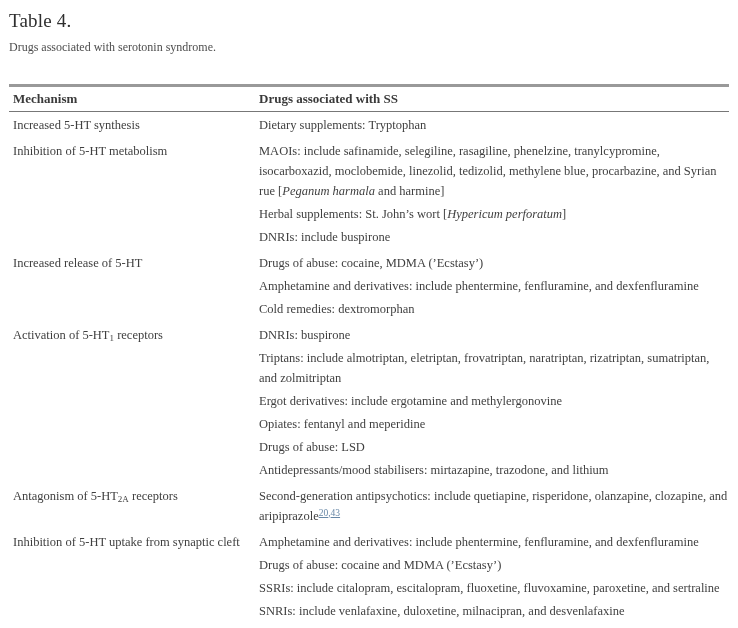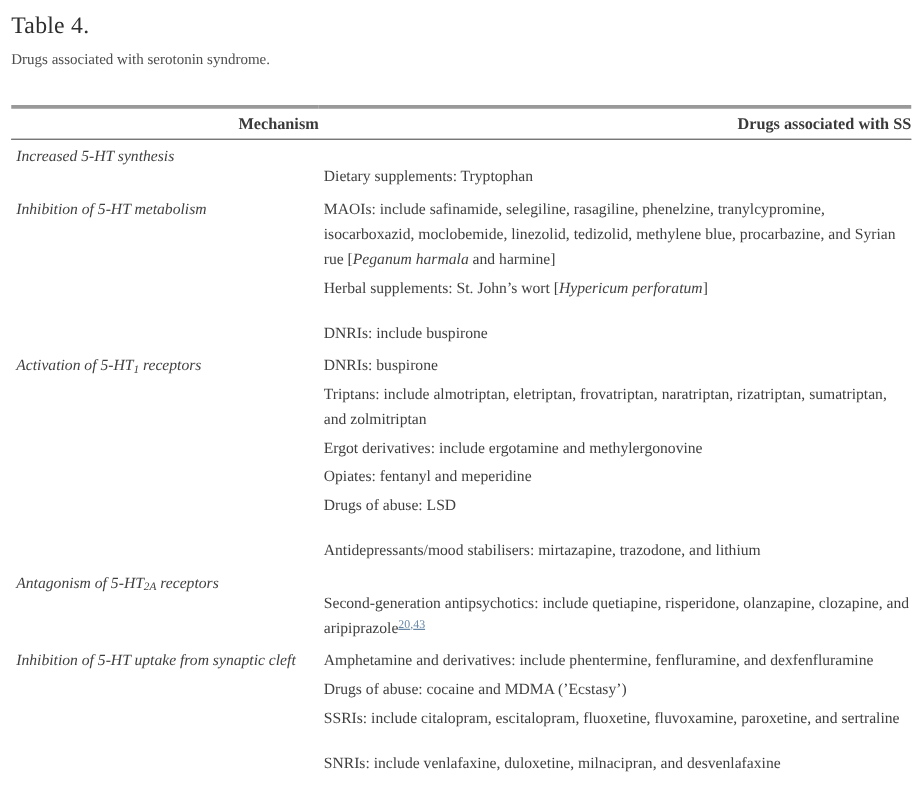--- a/index.html
+++ b/index.html
@@ -19,31 +19,31 @@
     letter-spacing:.2px;
   }
   .tbl-caption{
     margin-top:8px; font-size:12px; color:var(--caption);
   }
   table{
     width:100%; border-collapse:collapse; margin-top:29px;
     border-top:3px solid var(--border-top);
   }
   thead th{
-    text-align:right; font-size:13px; font-weight:700; color:#3a3a3a;
+    text-align:left; font-size:13px; font-weight:700; color:#3a3a3a;
     padding:4px 0 4px 4px; border-bottom:1px solid var(--border-header);
   }
   th.col-mech{width:246px;}
   tbody td{
     vertical-align:top; font-size:12.5px; line-height:20px;
     padding:3px 0 1px 4px;
   }
-  td.mech{white-space:nowrap; overflow:hidden; padding-right:6px;font-style:italic;}
+  td.mech{white-space:nowrap; overflow:hidden; padding-right:6px;}
   td.drugs p{margin:0 0 3px 0;}
-  td.drugs p:last-child{margin-bottom:2px;margin-top:16px;}
+  td.drugs p:last-child{margin-bottom:2px;}
   em{font-style:italic;}
   sub{font-size:9px; line-height:0; vertical-align:-2px;}
   sup.cites{font-size:9.5px; line-height:0; color:var(--link); vertical-align:4px;text-align:center;}
   sup.cites a{color:var(--link); text-decoration:underline;}
 </style>
 </head>
 <body>
 
 <div class="page">
   <h2 class="tbl-title">Table 4.</h2>
@@ -65,20 +65,28 @@
         </tr>
         <tr>
           <td class="mech">Inhibition of 5-HT metabolism</td>
           <td class="drugs">
             <p>MAOIs: include safinamide, selegiline, rasagiline, phenelzine, tranylcypromine, isocarboxazid, moclobemide, linezolid, tedizolid, methylene blue, procarbazine, and Syrian rue [<em>Peganum harmala</em> and harmine]</p>
             <p>Herbal supplements: St. John’s wort [<em>Hypericum perforatum</em>]</p>
             <p>DNRIs: include buspirone</p>
           </td>
         </tr>
         <tr>
+          <td class="mech">Increased release of 5-HT</td>
+          <td class="drugs">
+            <p>Drugs of abuse: cocaine, MDMA (’Ecstasy’)</p>
+            <p>Amphetamine and derivatives: include phentermine, fenfluramine, and dexfenfluramine</p>
+            <p>Cold remedies: dextromorphan</p>
+          </td>
+        </tr>
+        <tr>
           <td class="mech">Activation of 5-HT<sub>1</sub> receptors</td>
           <td class="drugs">
             <p>DNRIs: buspirone</p>
             <p>Triptans: include almotriptan, eletriptan, frovatriptan, naratriptan, rizatriptan, sumatriptan, and zolmitriptan</p>
             <p>Ergot derivatives: include ergotamine and methylergonovine</p>
             <p>Opiates: fentanyl and meperidine</p>
             <p>Drugs of abuse: LSD</p>
             <p>Antidepressants/mood stabilisers: mirtazapine, trazodone, and lithium</p>
           </td>
         </tr>

